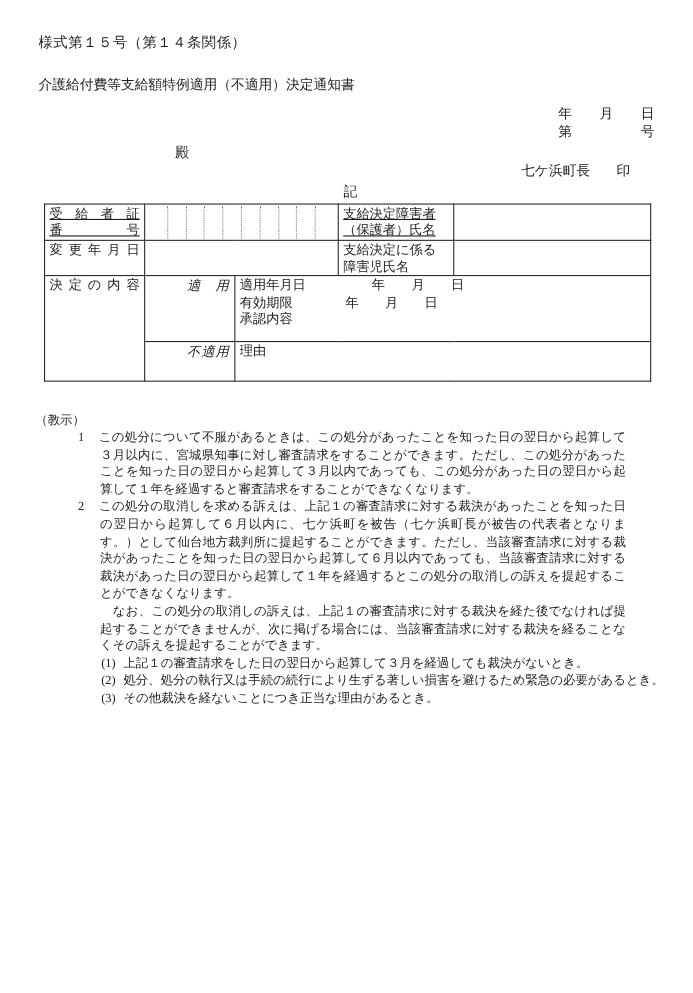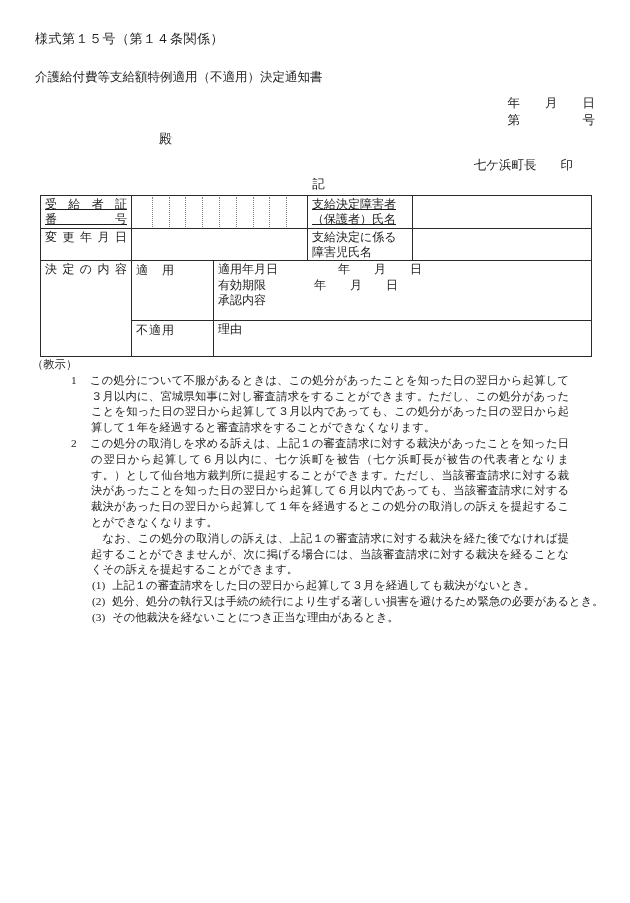--- a/index.html
+++ b/index.html
@@ -13,21 +13,21 @@
   .page{
     box-sizing:border-box;
     width:630px;height:709px;
     padding:30px 28px 0 35px;
     overflow:hidden;
   }
   .form-number{font-size:13px;letter-spacing:0.5px;}
   .doc-title{text-align:left;font-size:12.5px;margin-top:21px;}
   .right-block{text-align:right;font-size:12.5px;line-height:17px;margin-top:9px;padding-right:7px;}
   .addressee-line{font-size:13px;margin-top:1px;padding-left:124px;height:17px;}
-  .mayor-line{text-align:right;font-size:12.5px;padding-right:29px;margin-top:10px;height:18px;}
+  .mayor-line{text-align:right;font-size:12.5px;padding-right:29px;margin-top:0;height:18px;}
   .mayor-line .seal{margin-left:24px;}
   .body-par{font-size:11.6px;line-height:17.5px;margin-top:8px;white-space:pre;}
   .ki{text-align:center;font-size:12.5px;margin-top:1px;margin-bottom:2px;}
 
   table.decision{
     border-collapse:collapse;
     table-layout:fixed;
     width:551px;
     margin-left:5px;
     font-size:12px;
@@ -42,24 +42,24 @@
   tr.r2{height:27px;}
   tr.r3{height:60px;}
   tr.r4{height:36px;}
   td.lbl .jline{text-align:justify;text-align-last:justify;line-height:15px;}
   td.vmid{vertical-align:middle;}
   td.c2{line-height:14.5px;padding:1px 2px;}
   td.digits-td{padding:0;}
   .digits{display:flex;height:100%;min-height:30px;}
   .digit{flex:1;border-right:1px dotted #828282;}
   .digit:last-child{border-right:none;}
-  td.applycol{text-align:left;vertical-align:middle;letter-spacing:1px;}
+  td.applycol{text-align:right;vertical-align:middle;letter-spacing:1px;font-style:italic;}
   td.content{line-height:15.5px;white-space:pre-wrap;}
 
-  .kyoji{font-size:11.3px;line-height:15.8px;margin-top:0;padding-right:33px;}
+  .kyoji{font-size:11.3px;line-height:15.8px;margin-top:28px;padding-right:33px;}
   .k-head{margin-left:-3px;}
   .k-item{margin-left:56px;text-indent:-20px;text-align:justify;}
   .k-item .k-num{margin-right:13px;}
   .k-note{margin-left:56px;white-space:pre-wrap;text-align:justify;}
   .k-sub{margin-left:57px;white-space:nowrap;}
   .k-sub .k-subnum{margin-right:7px;}
 </style>
 </head>
 <body>
 

